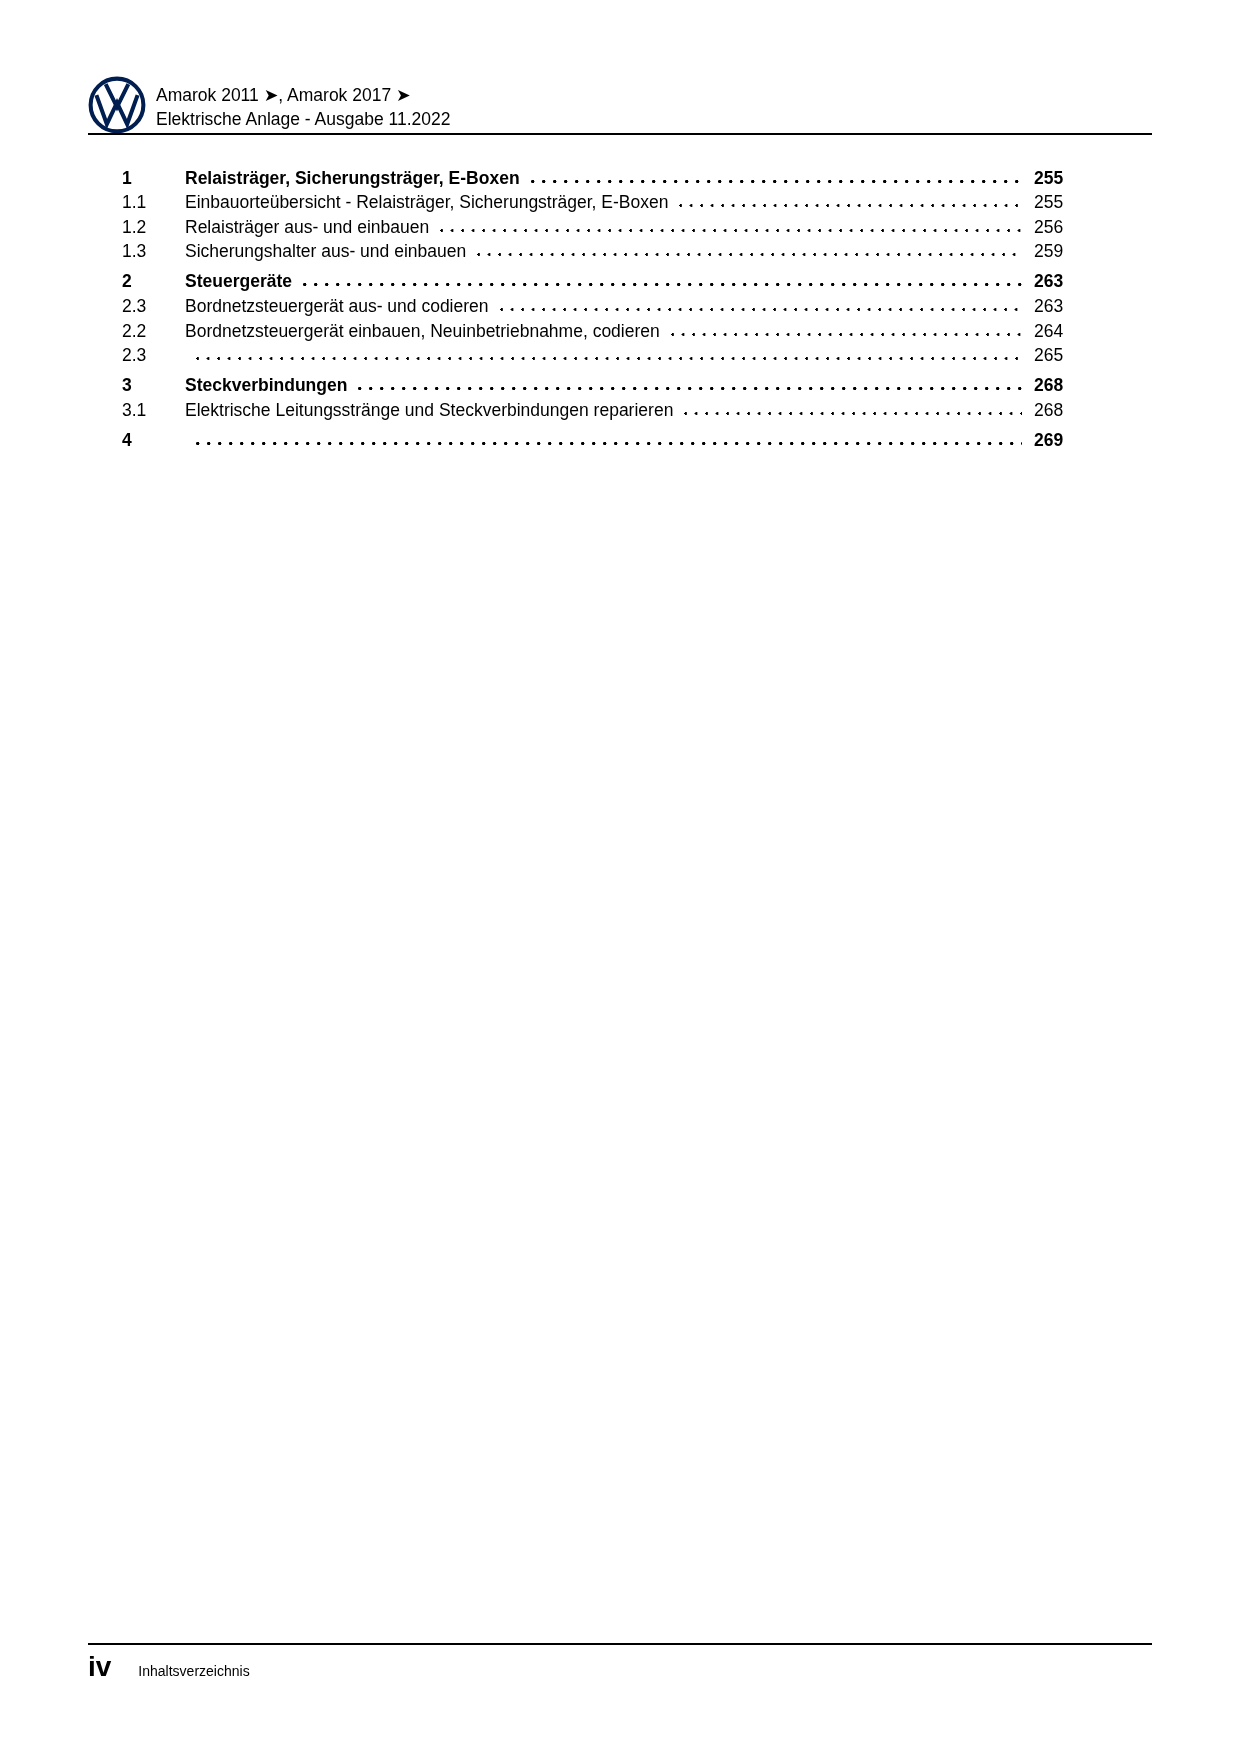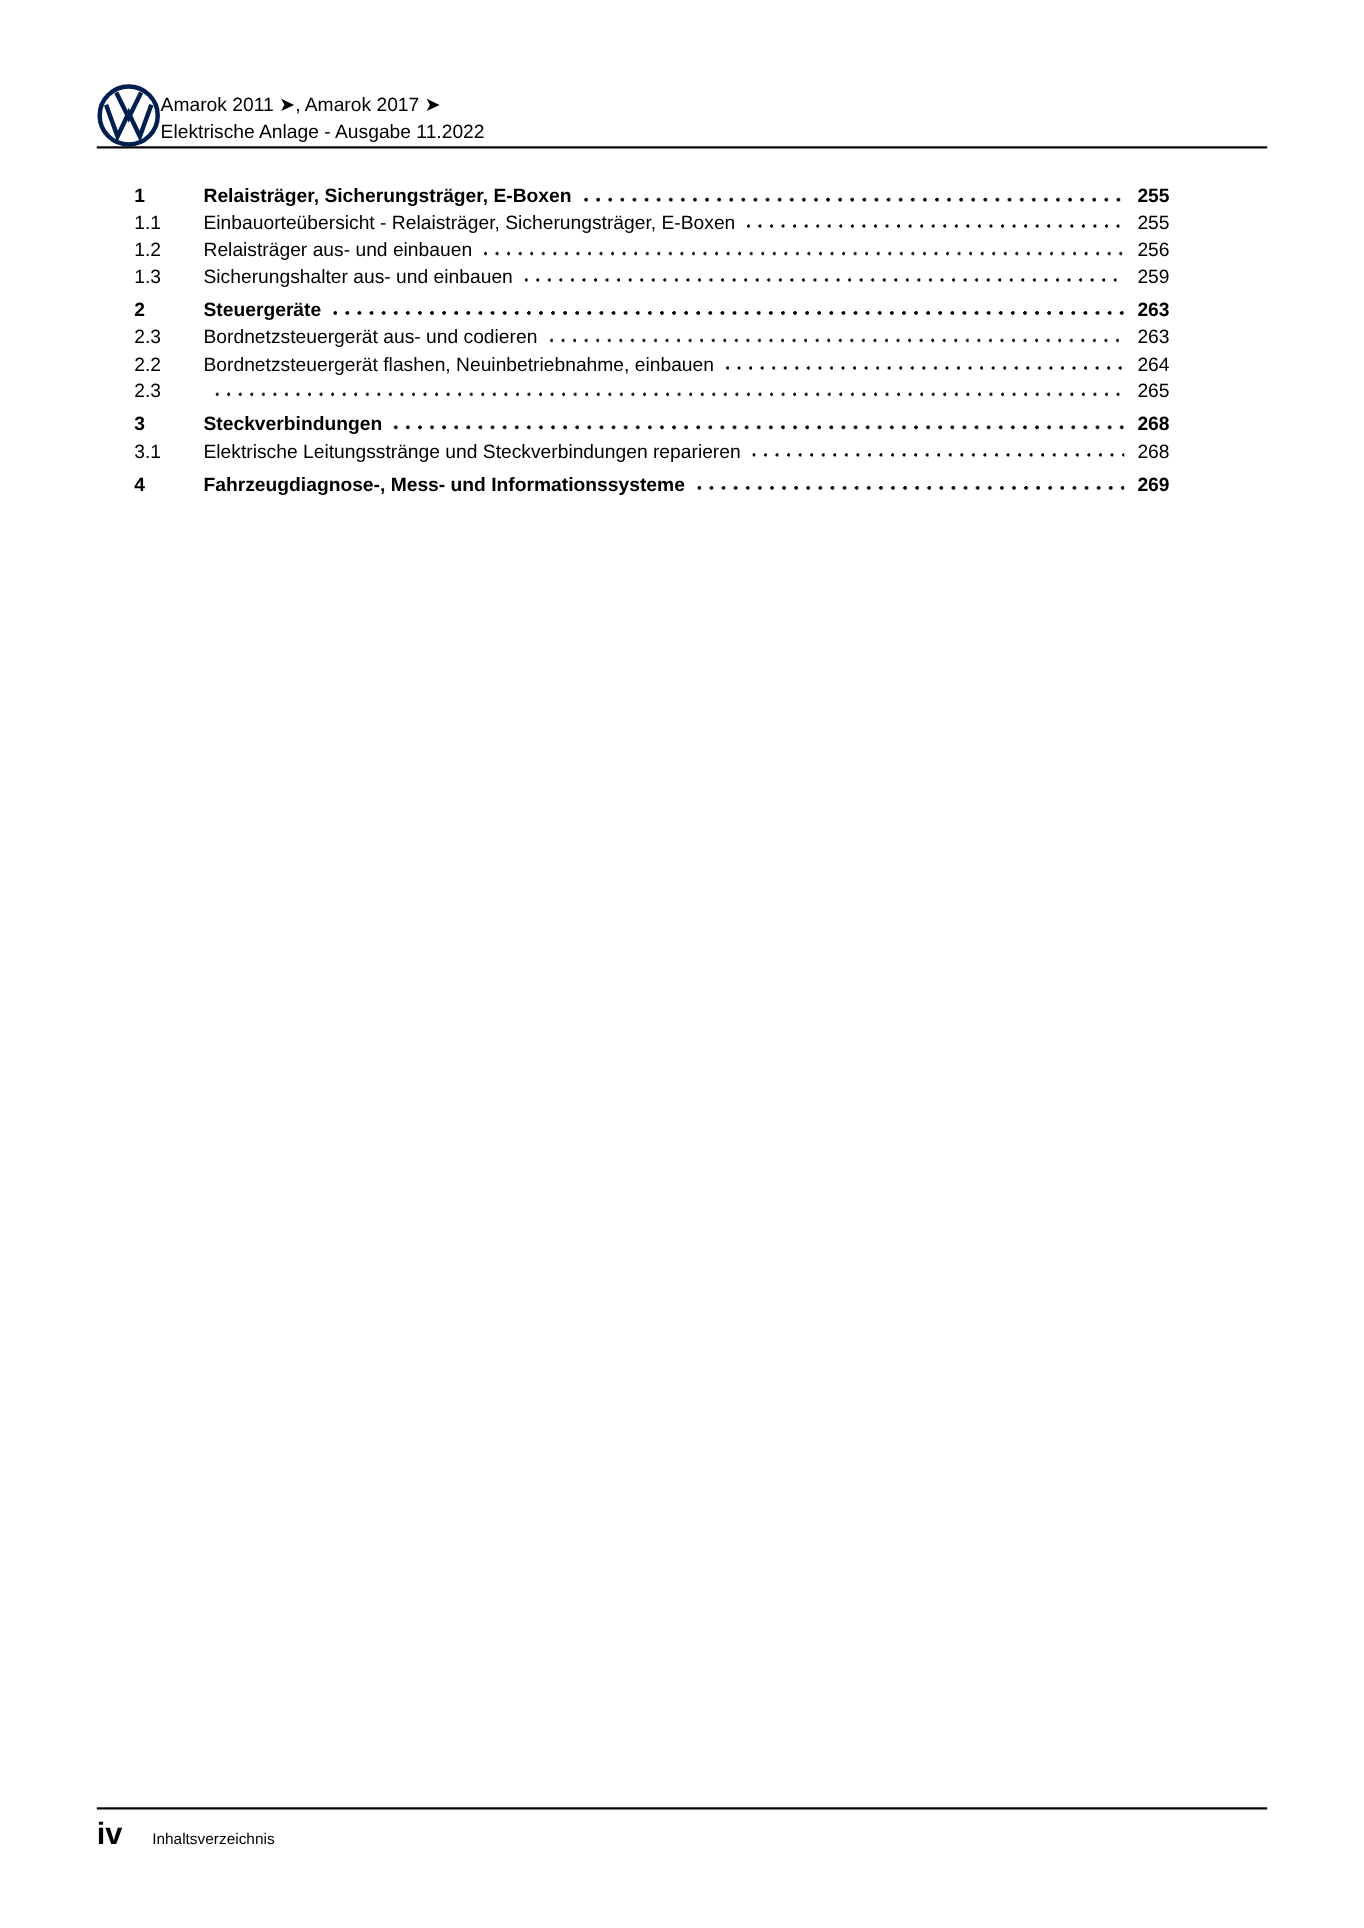--- a/index.html
+++ b/index.html
@@ -14,20 +14,21 @@
   }
 
   
   .header {
     position: absolute;
     left: 88px;
     top: 76px;
     right: 88px;
     display: flex;
     align-items: flex-start;
+    gap: 10px;
   }
   .logo-wrap svg { width: 58px; height: 58px; display: block; }
   .logo-stroke { stroke: var(--logo-color, #001E50); fill: none; }
   .header-text {
     padding-top: 7px;
     font-size: 17.5px;
     line-height: 24px;
     white-space: nowrap;
   }
 
@@ -148,21 +149,21 @@
     <span class="toc-page">263</span>
   </div>
       <div class="toc-row">
     <span class="toc-num">2.3</span>
     <span class="toc-title">Bordnetzsteuergerät aus- und codieren</span>
     <span class="toc-leader"></span>
     <span class="toc-page">263</span>
   </div>
       <div class="toc-row">
     <span class="toc-num">2.2</span>
-    <span class="toc-title">Bordnetzsteuergerät flashen, Neuinbetriebnahme, einbauen</span>
+    <span class="toc-title">Bordnetzsteuergerät einbauen, Neuinbetriebnahme, codieren</span>
     <span class="toc-leader"></span>
     <span class="toc-page">264</span>
   </div>
       <div class="toc-row">
     <span class="toc-num">2.3</span>
     <span class="toc-leader"></span>
     <span class="toc-page">265</span>
   </div>
       <div class="toc-row chapter">
     <span class="toc-num">3</span>
@@ -171,21 +172,20 @@
     <span class="toc-page">268</span>
   </div>
       <div class="toc-row">
     <span class="toc-num">3.1</span>
     <span class="toc-title">Elektrische Leitungsstränge und Steckverbindungen reparieren</span>
     <span class="toc-leader"></span>
     <span class="toc-page">268</span>
   </div>
       <div class="toc-row chapter">
     <span class="toc-num">4</span>
-    <span class="toc-title">Fahrzeugdiagnose-, Mess- und Informationssysteme</span>
     <span class="toc-leader"></span>
     <span class="toc-page">269</span>
   </div>
     </div>
 
   <div class="rule footer-rule"></div>
   <div class="footer-row">
     <span class="footer-page-label">iv</span>
     <span class="footer-section">Inhaltsverzeichnis</span>
   </div>

